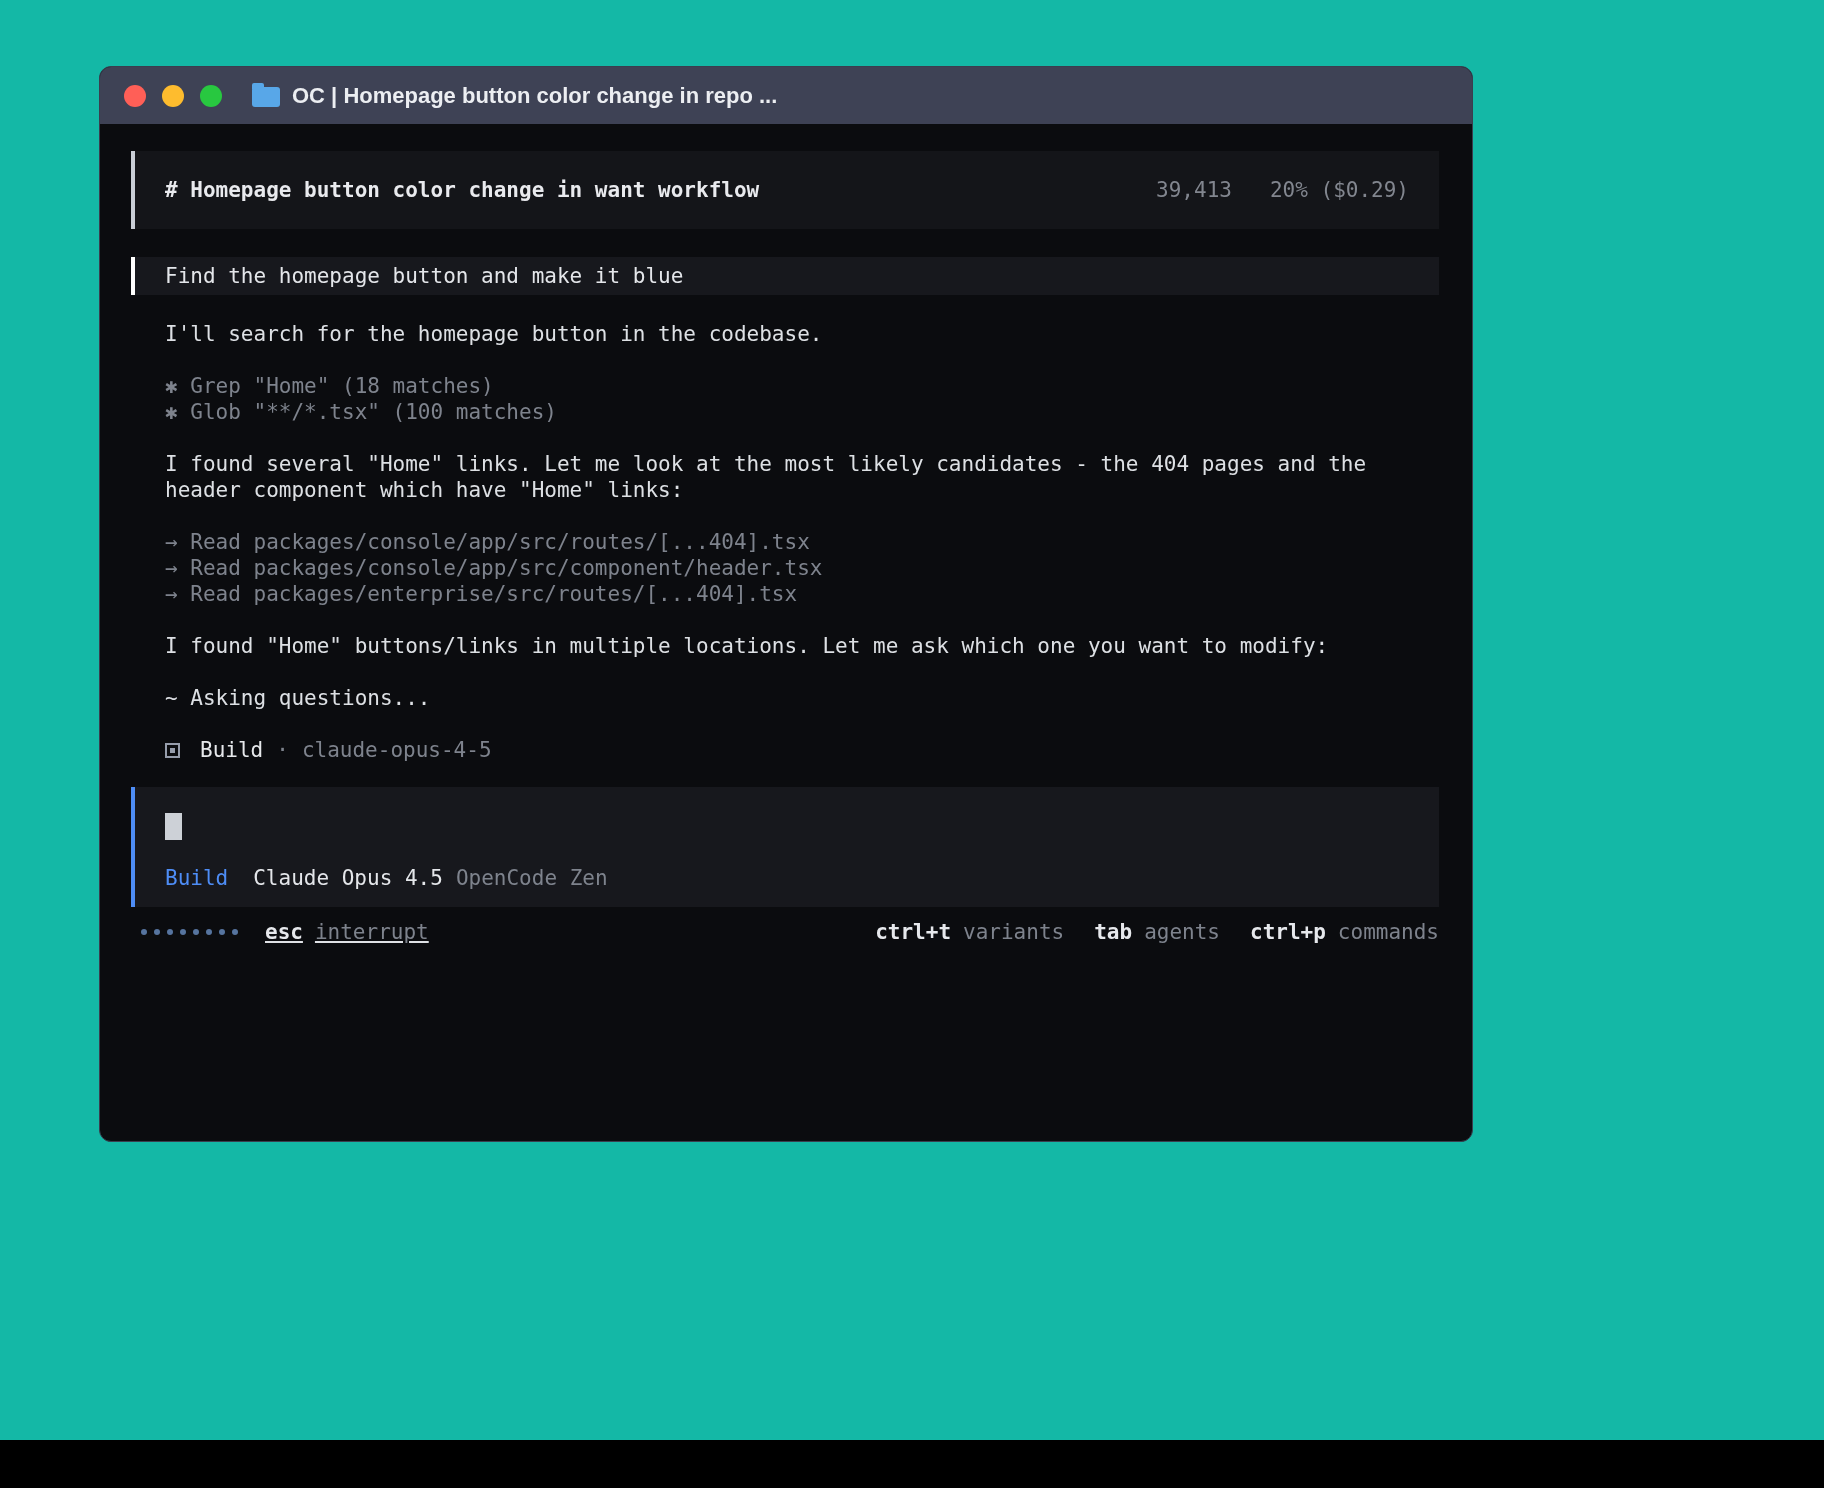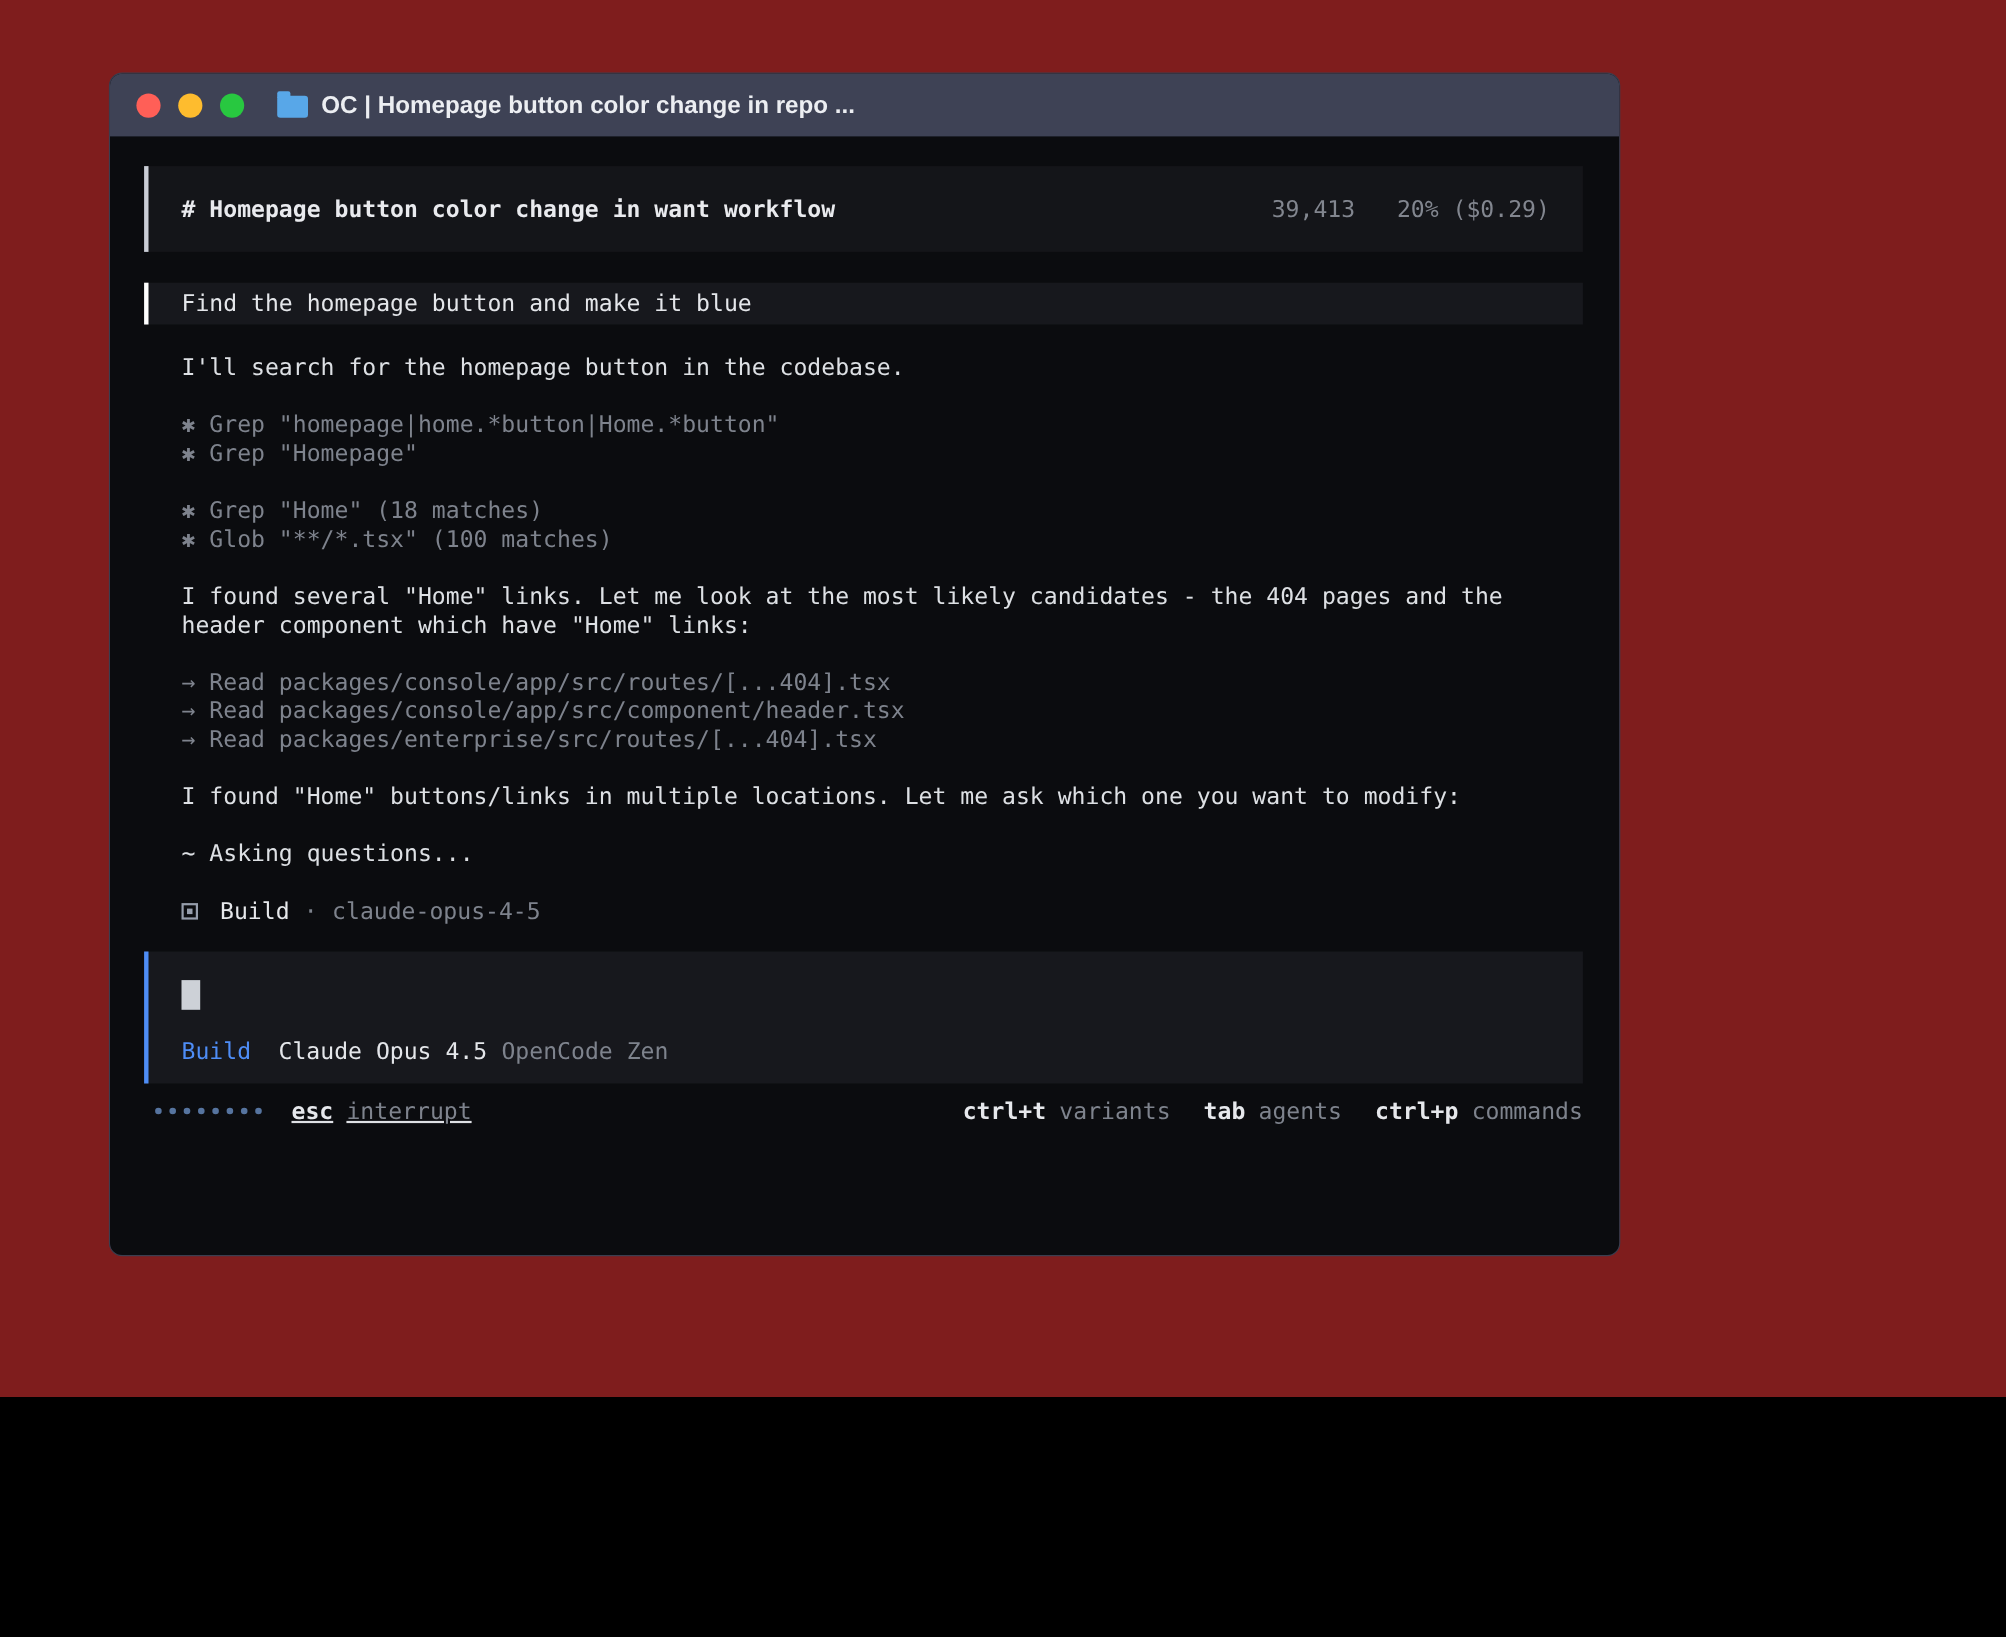--- a/index.html
+++ b/index.html
@@ -1,17 +1,17 @@
 <!DOCTYPE html>
 <html><head>
 <meta charset="utf-8">
 <style>
   * { margin:0; padding:0; box-sizing:border-box; }
   html,body { background:#000; }
-  .stage { position:relative; width:1824px; height:1270px; background:#7f1d1d; overflow:hidden;
+  .stage { position:relative; width:1824px; height:1440px; background:#14b8a6; overflow:hidden;
            font-family:"DejaVu Sans Mono","Liberation Mono",monospace; }
 
   .window { position:absolute; left:99px; top:66px; width:1374px; height:1076px;
             border-radius:12px; background:#0b0c0f; border:1px solid #3a3e4f; overflow:hidden; }
 
   .titlebar { height:57px; background:#3e4255; display:flex; align-items:center; padding:0 0 0 24px; }
   .lights { display:flex; gap:16px; }
   .light { width:22px; height:22px; border-radius:50%; display:inline-block; }
   .light.red    { background:#ff5f57; }
   .light.yellow { background:#febc2e; }
@@ -84,22 +84,20 @@
           <span>39,413</span>
           <span>20% ($0.29)</span>
         </span>
       </div>
 
       <div class="user-block">
         <span>Find the homepage button and make it blue</span>
       </div>
 
       <p class="para normal">I'll search for the homepage button in the codebase.</p>
-      <p class="para dim">✱ Grep "homepage|home.*button|Home.*button"
-✱ Grep "Homepage"</p>
       <p class="para dim">✱ Grep "Home" (18 matches)
 ✱ Glob "**/*.tsx" (100 matches)</p>
       <p class="para normal">I found several "Home" links. Let me look at the most likely candidates - the 404 pages and the
 header component which have "Home" links:</p>
       <p class="para dim">→ Read packages/console/app/src/routes/[...404].tsx
 → Read packages/console/app/src/component/header.tsx
 → Read packages/enterprise/src/routes/[...404].tsx</p>
       <p class="para normal">I found "Home" buttons/links in multiple locations. Let me ask which one you want to modify:</p>
       <p class="para normal">~ Asking questions...</p>
 

